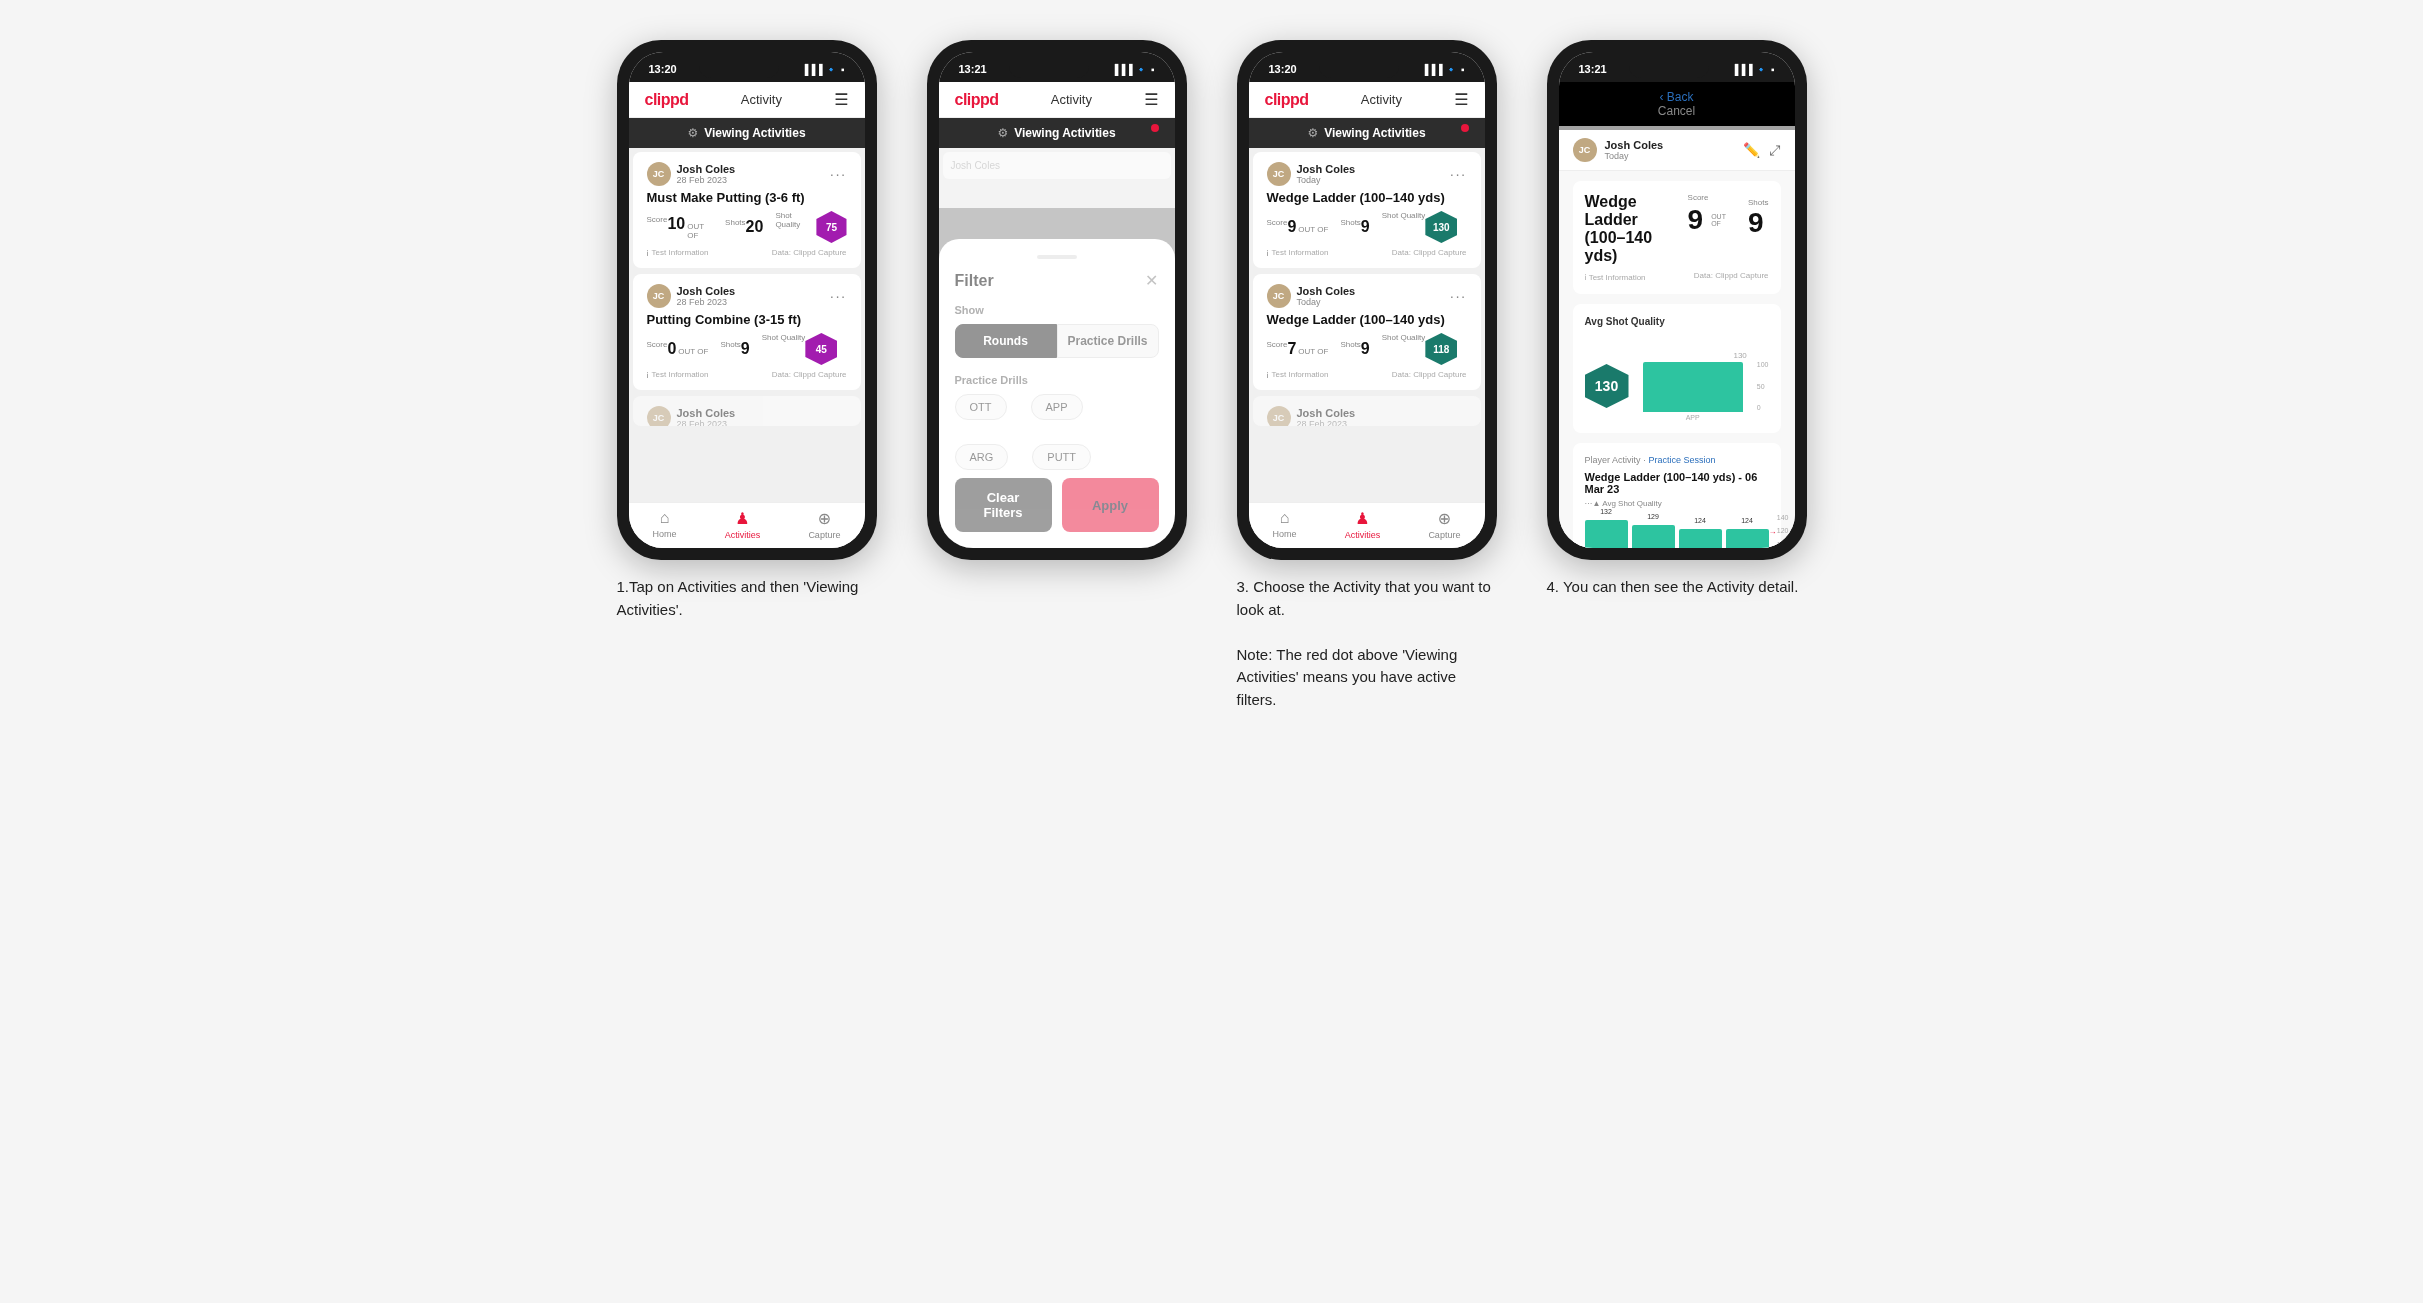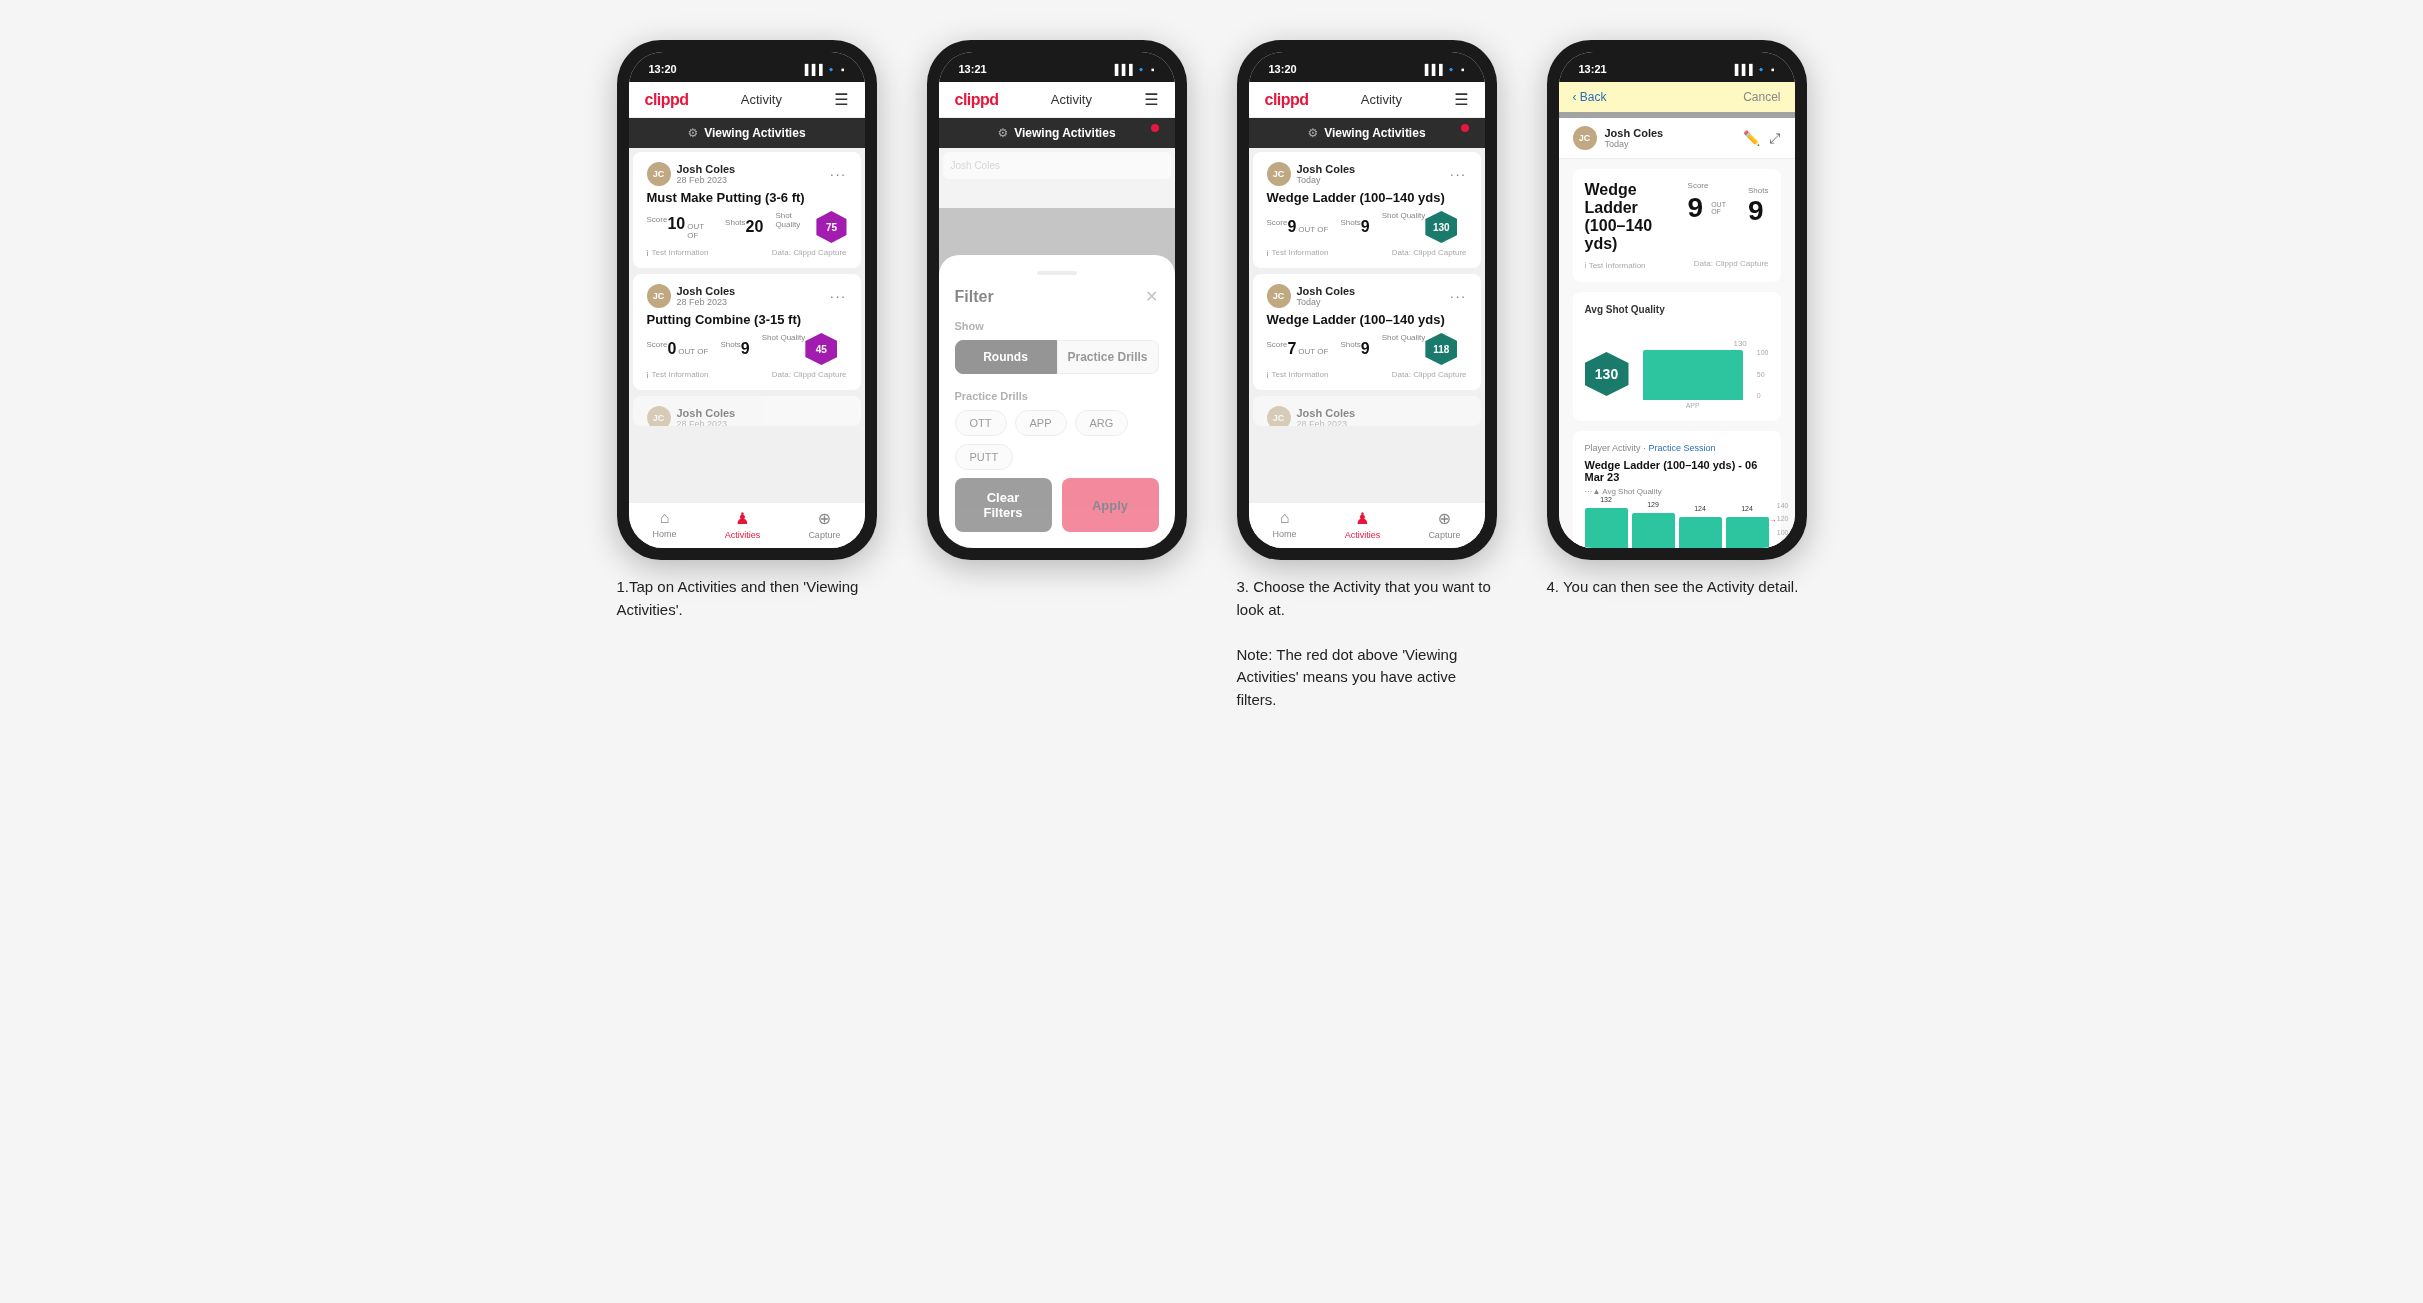--- a/index.html
+++ b/index.html
@@ -236,21 +236,21 @@
       text-align: center;
       font-size: 12px;
       font-weight: 600;
       border: 1px solid #ddd;
       cursor: pointer;
     }
     .toggle-btn.left { border-radius: 8px 0 0 8px; background: #2d2d2d; color: #fff; border-color: #2d2d2d; }
     .toggle-btn.right { border-radius: 0 8px 8px 0; background: #f5f5f5; color: #333; }
     .filter-chip-row {
       display: flex;
-      gap: 8px;
+      gap: 24px;
       flex-wrap: wrap;
     }
     .filter-chip {
       padding: 6px 14px;
       border: 1px solid #ddd;
       border-radius: 20px;
       font-size: 11px;
       color: #333;
       font-weight: 500;
       background: #f9f9f9;
@@ -278,27 +278,28 @@
       color: #0f172a;
       border: none;
       border-radius: 8px;
       font-size: 13px;
       font-weight: 600;
       cursor: pointer;
     }
 
     
     .detail-header {
-      background: #fef9c3;
+      background: #000000;
       display: flex;
       align-items: center;
       justify-content: space-between;
       padding: 8px 14px;
-      border-bottom: 6px solid #a3a3a3;
+      border-bottom: 4px solid #a3a3a3;
       flex-shrink: 0;
+      flex-direction: column;
     }
     .back-btn { font-size: 12px; color: #2a6ebb; display: flex; align-items: center; gap: 2px; }
     .cancel-btn { font-size: 12px; color: #888; }
     .detail-user-row {
       display: flex;
       align-items: center;
       justify-content: space-between;
       padding: 8px 14px;
       background: #fff;
       border-bottom: 1px solid #eee;

